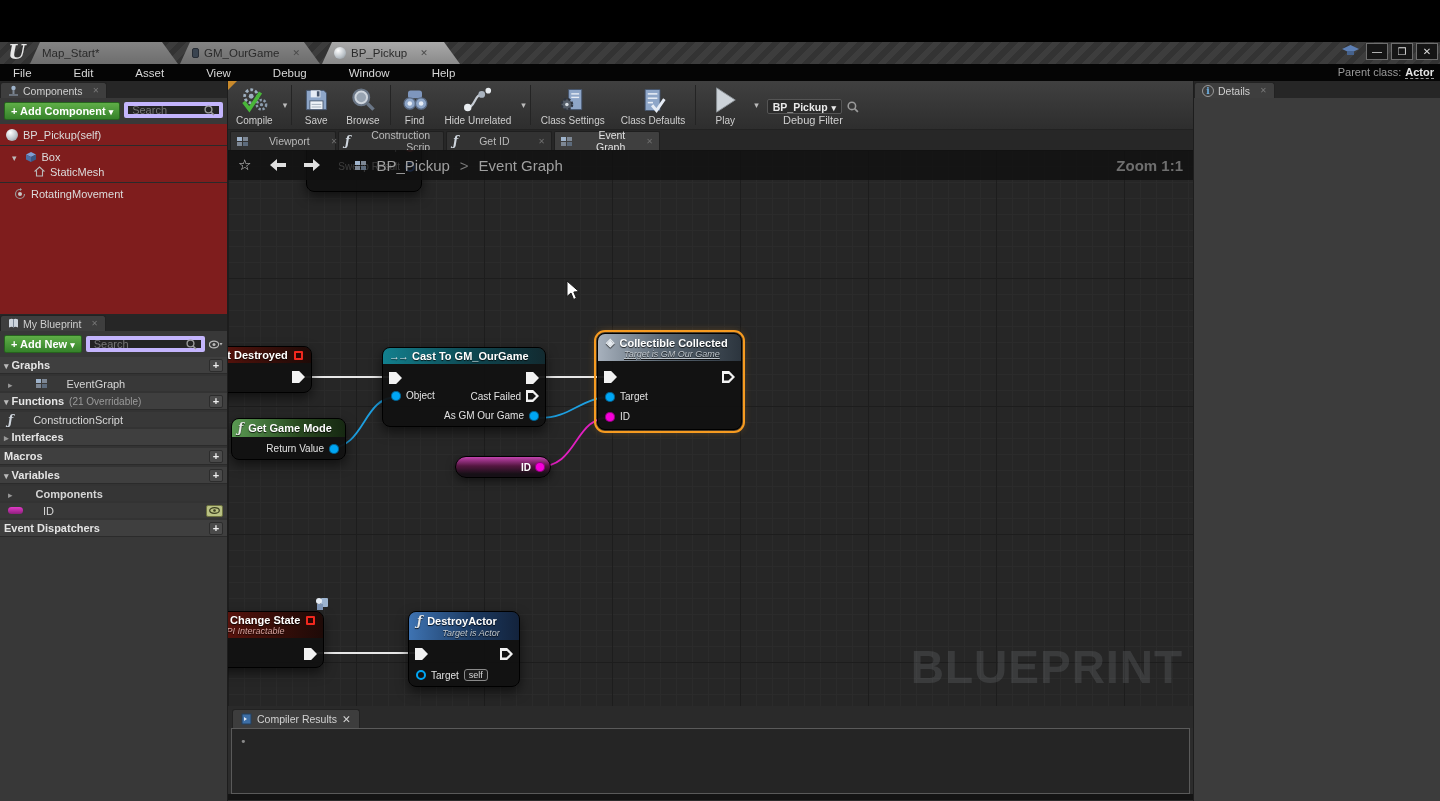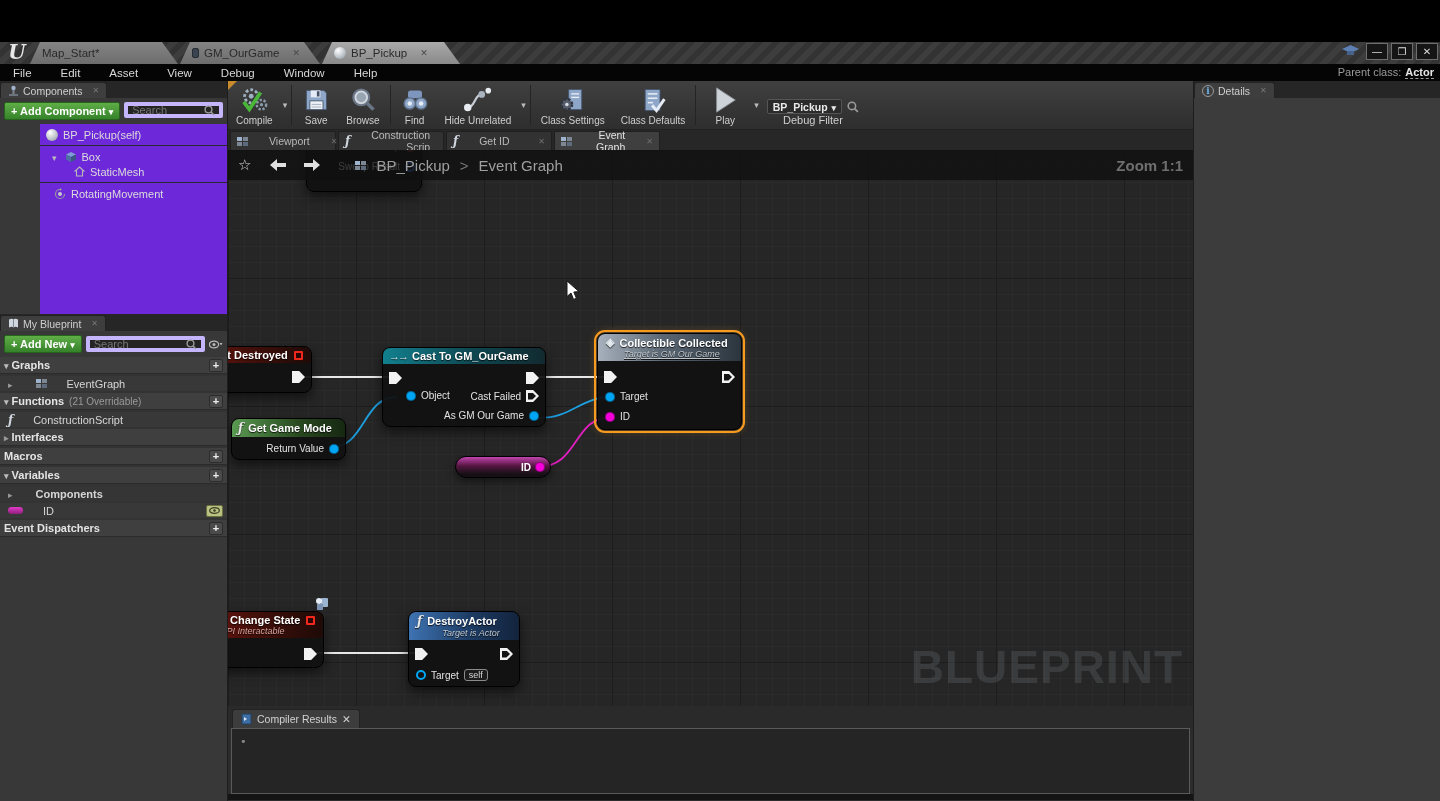--- a/index.html
+++ b/index.html
@@ -32,21 +32,21 @@
     background:radial-gradient(circle at 35% 30%, #fff, #b9c0c6 60%, #7f878d); }
   .gm-ico { width:12px; height:10px; background:#3a4450; border:1px solid #262c34; border-radius:2px; }
   .titlebar-right { position:absolute; right:2px; top:1px; display:flex; gap:3px; align-items:center; }
   .winbtn {
     width:22px; height:17px; background:#151515; border:1px solid #6e6e6e;
     color:#dcdcdc; font-size:10px; display:flex; align-items:center; justify-content:center;
   }
   
   .menubar {
     position:absolute; left:0; top:64px; width:1440px; height:17px; background:#050505;
-    display:flex; align-items:center; gap:3px; color:#d8d8d8; font-size:11.5px;
+    display:flex; align-items:center; gap:16px; color:#d8d8d8; font-size:11.5px;
   }
   .menubar .mitem { padding:0 13px; }
   .parentclass { position:absolute; right:6px; top:2px; color:#9a9a9a; font-size:11px; }
   .parentclass b { color:#e6e6e6; font-weight:bold; border-bottom:1px dashed #9a9a9a; margin-left:4px; }
   
   .leftcol  { position:absolute; left:0; top:81px; width:228px; height:720px; background:#383838; border-right:1px solid #1d1d1d; }
   .centercol{ position:absolute; left:228px; top:81px; width:965px; height:720px; background:#2c2c2c; }
   .rightcol { position:absolute; left:1193px; top:81px; width:247px; height:720px; background:#3c3c3c; border-left:1px solid #1d1d1d; }
   
   .ptabbar { height:17px; background:#262626; display:flex; align-items:flex-end; }
@@ -66,21 +66,21 @@
   .searchbox {
     flex:1; height:16px; background:#242424; border:4px solid #c4b5fd; border-radius:2px;
     display:flex; align-items:center; padding:0 4px; min-width:0;
   }
   .searchbox input {
     flex:1; min-width:0; background:transparent; border:none; outline:none;
     color:#9a9a9a; font-size:11px; font-family:"Liberation Sans",sans-serif;
   }
   .mag { flex:none; }
   
-  .ctree { height:190px; background:#6d28d9; padding-top:3px;margin-left:40px; }
+  .ctree { height:190px; background:#7f1d1d; padding-top:3px; }
   .trow { display:flex; align-items:center; gap:5px; height:15px; color:#dcdcdc; font-size:11px; padding-left:6px; }
   .tdiv { height:1px; background:#2a2a2a; margin:3px 0; }
   
   .mblist { background:#333; }
   .mbcat {
     height:17px; background:#3f3f3f; border-bottom:1px solid #2b2b2b; margin-bottom:2px;
     display:flex; align-items:center; padding:0 4px; color:#e4e4e4; font-weight:bold; font-size:11px;
   }
   .mbitem { height:15px; display:flex; align-items:center; gap:20px; padding:0 4px 0 8px; color:#d6d6d6; font-size:11px; background:#383838; margin-bottom:2px; }
   .plusbtn { margin-left:auto; width:14px; height:13px; background:#4a4a4a; border:1px solid #2c2c2c; border-radius:2px;
@@ -587,21 +587,21 @@
         <div class="bphead hd-cast">
           <span class="castico">→→</span>
           <span style="white-space:nowrap;">Cast To GM_OurGame</span>
         </div>
         <div class="pinrow" style="left:6px; top:24px;">
           <span class="pexec"></span>
         </div>
         <div class="pinrow right" style="right:6px; top:24px;">
           <span class="pexec"></span>
         </div>
-        <div class="pinrow" style="left:23px; top:42px;">
+        <div class="pinrow" style="left:8px; top:42px;">
           <span class="pdot" style="--c:#00a6f4;"></span>
           <span>Object</span>
         </div>
         <div class="pinrow right" style="right:6px; top:42px;">
           <span class="pexec hollow"></span>
           <span>Cast Failed</span>
         </div>
         <div class="pinrow right" style="right:6px; top:62px;">
           <span class="pdot" style="--c:#00a6f4;"></span>
           <span>As GM Our Game</span>

